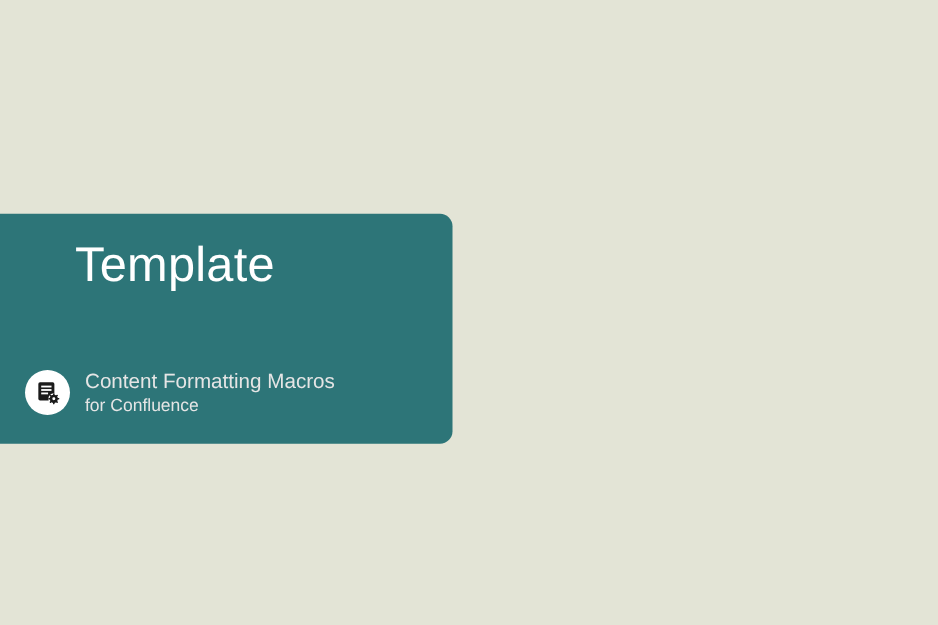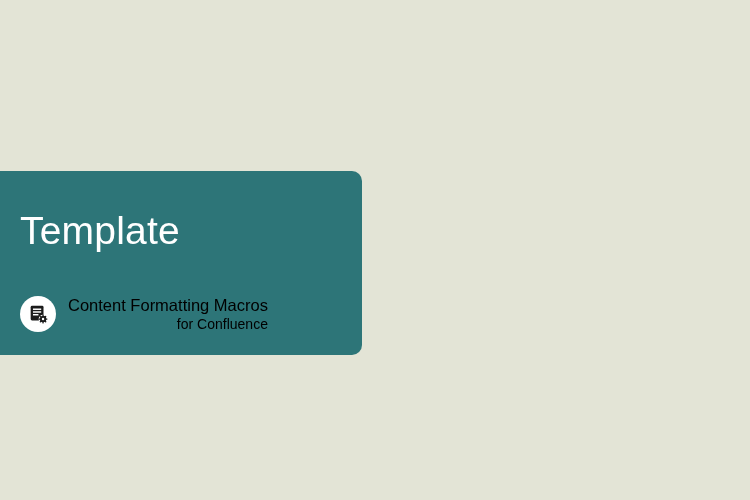--- a/index.html
+++ b/index.html
@@ -19,23 +19,22 @@
       height: 184px;
       background: #2d7578;
       border-top-right-radius: 10px;
       border-bottom-right-radius: 10px;
       padding: 22px 26px 22px 20px;
       display: flex;
       flex-direction: column;
       justify-content: space-between;
     }
     .title-block {
-      text-align: left;
+      text-align: center;
       padding-right: 76px;
-      margin-top: 18px;
     }
     .title-line {
       color: #ffffff;
       font-size: 39px;
       font-weight: 300;
       line-height: 1.05;
       letter-spacing: 0.2px;
     }
     .footer-row {
       display: flex;
@@ -47,33 +46,32 @@
       width: 36px;
       height: 36px;
       background: #ffffff;
       border-radius: 50%;
       display: flex;
       align-items: center;
       justify-content: center;
       flex-shrink: 0;
     }
     .footer-text {
-      color: #000000;
+      color: #e5e5e5;
       display: flex;
       flex-direction: column;
       line-height: 1.25;
     }
     .footer-line1 {
       font-size: 16.5px;
       font-weight: 400;
     }
     .footer-line2 {
       font-size: 14px;
       font-weight: 300;
-      text-align: right;
     }
   </style>
 </head>
 <body>
 
 <div class="card">
   <div class="title-block">
     <div class="title-line">Template</div>
   </div>
   <div class="footer-row">

